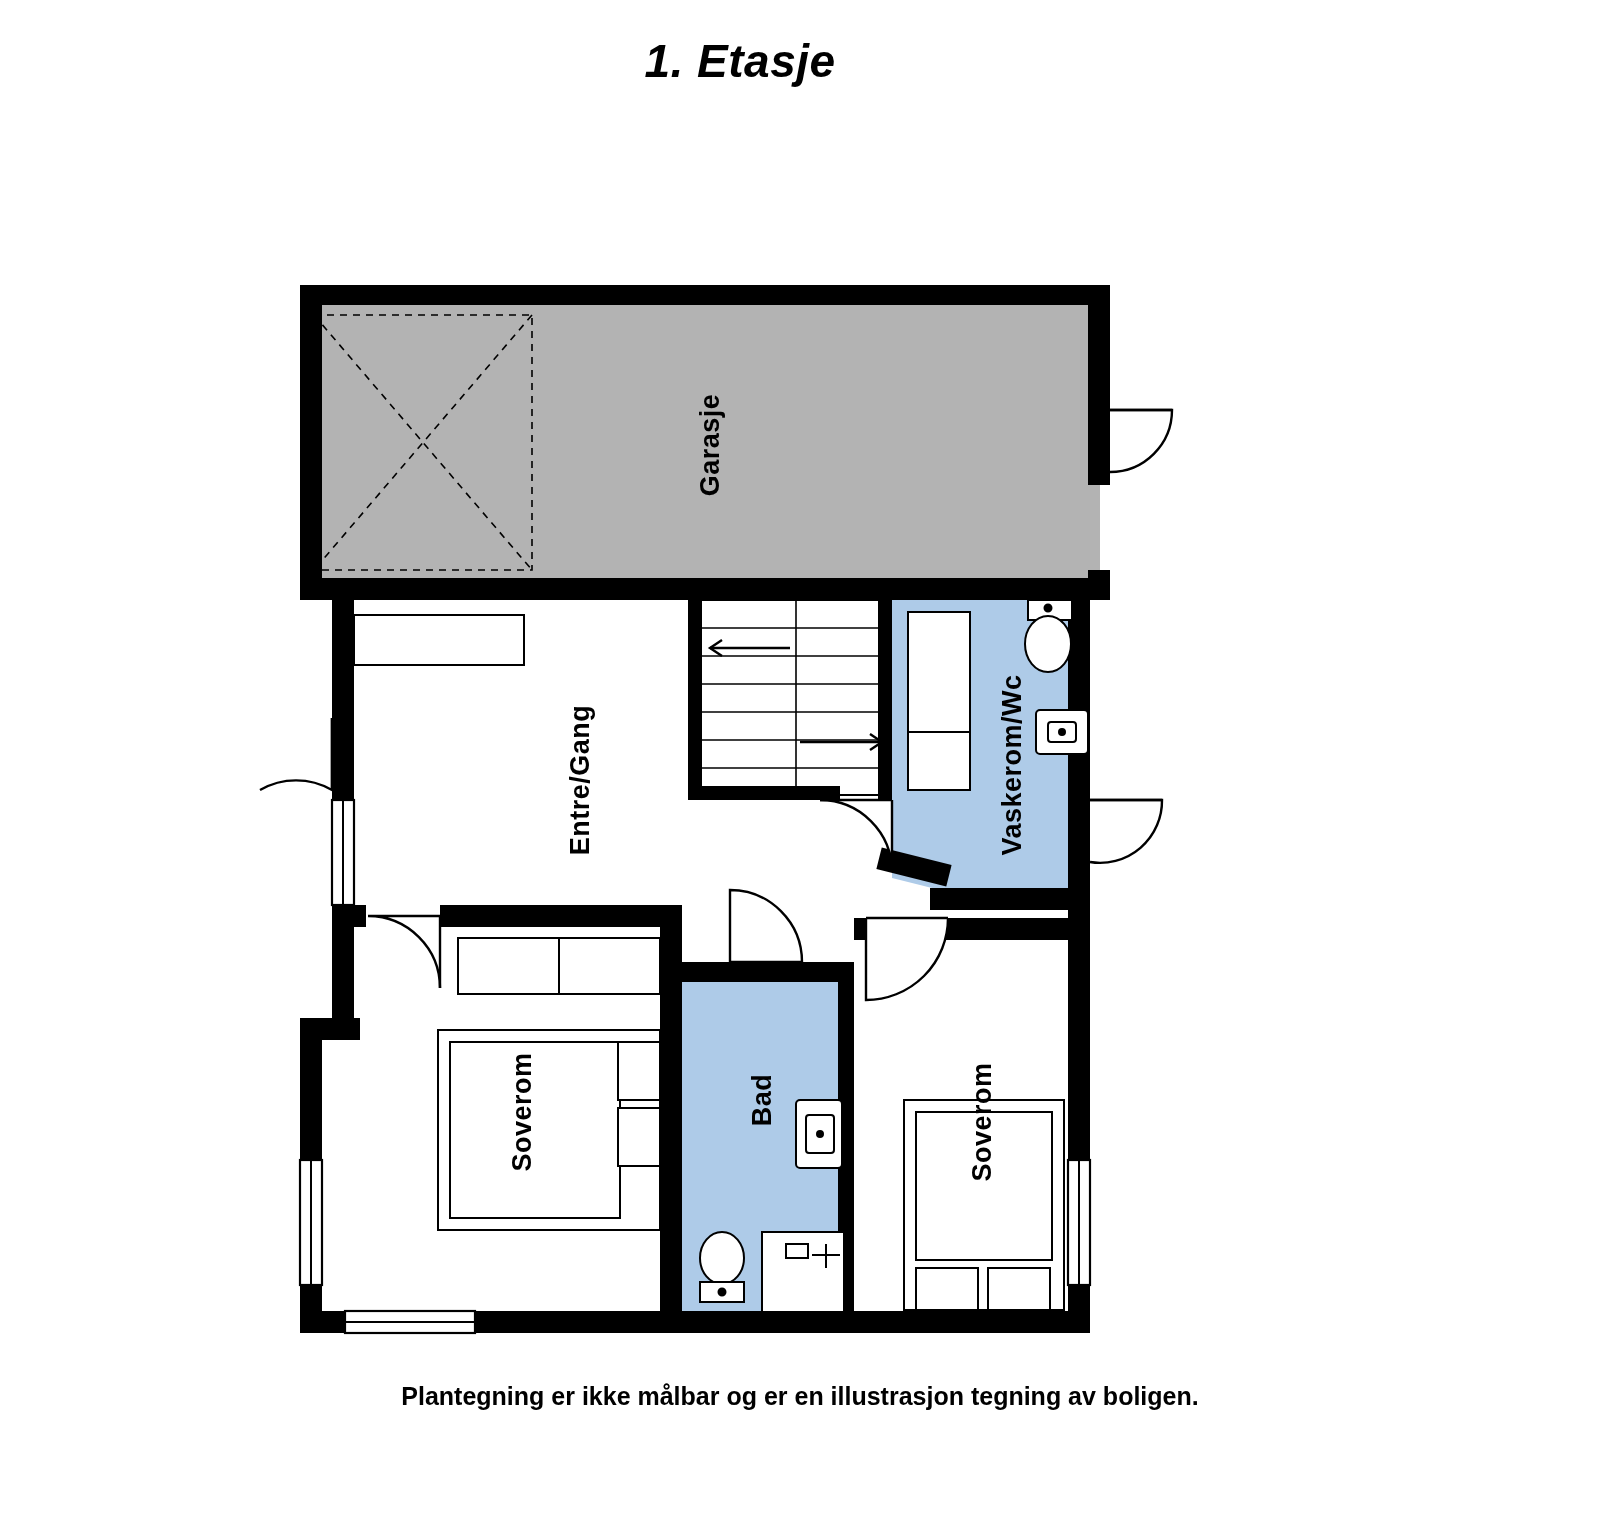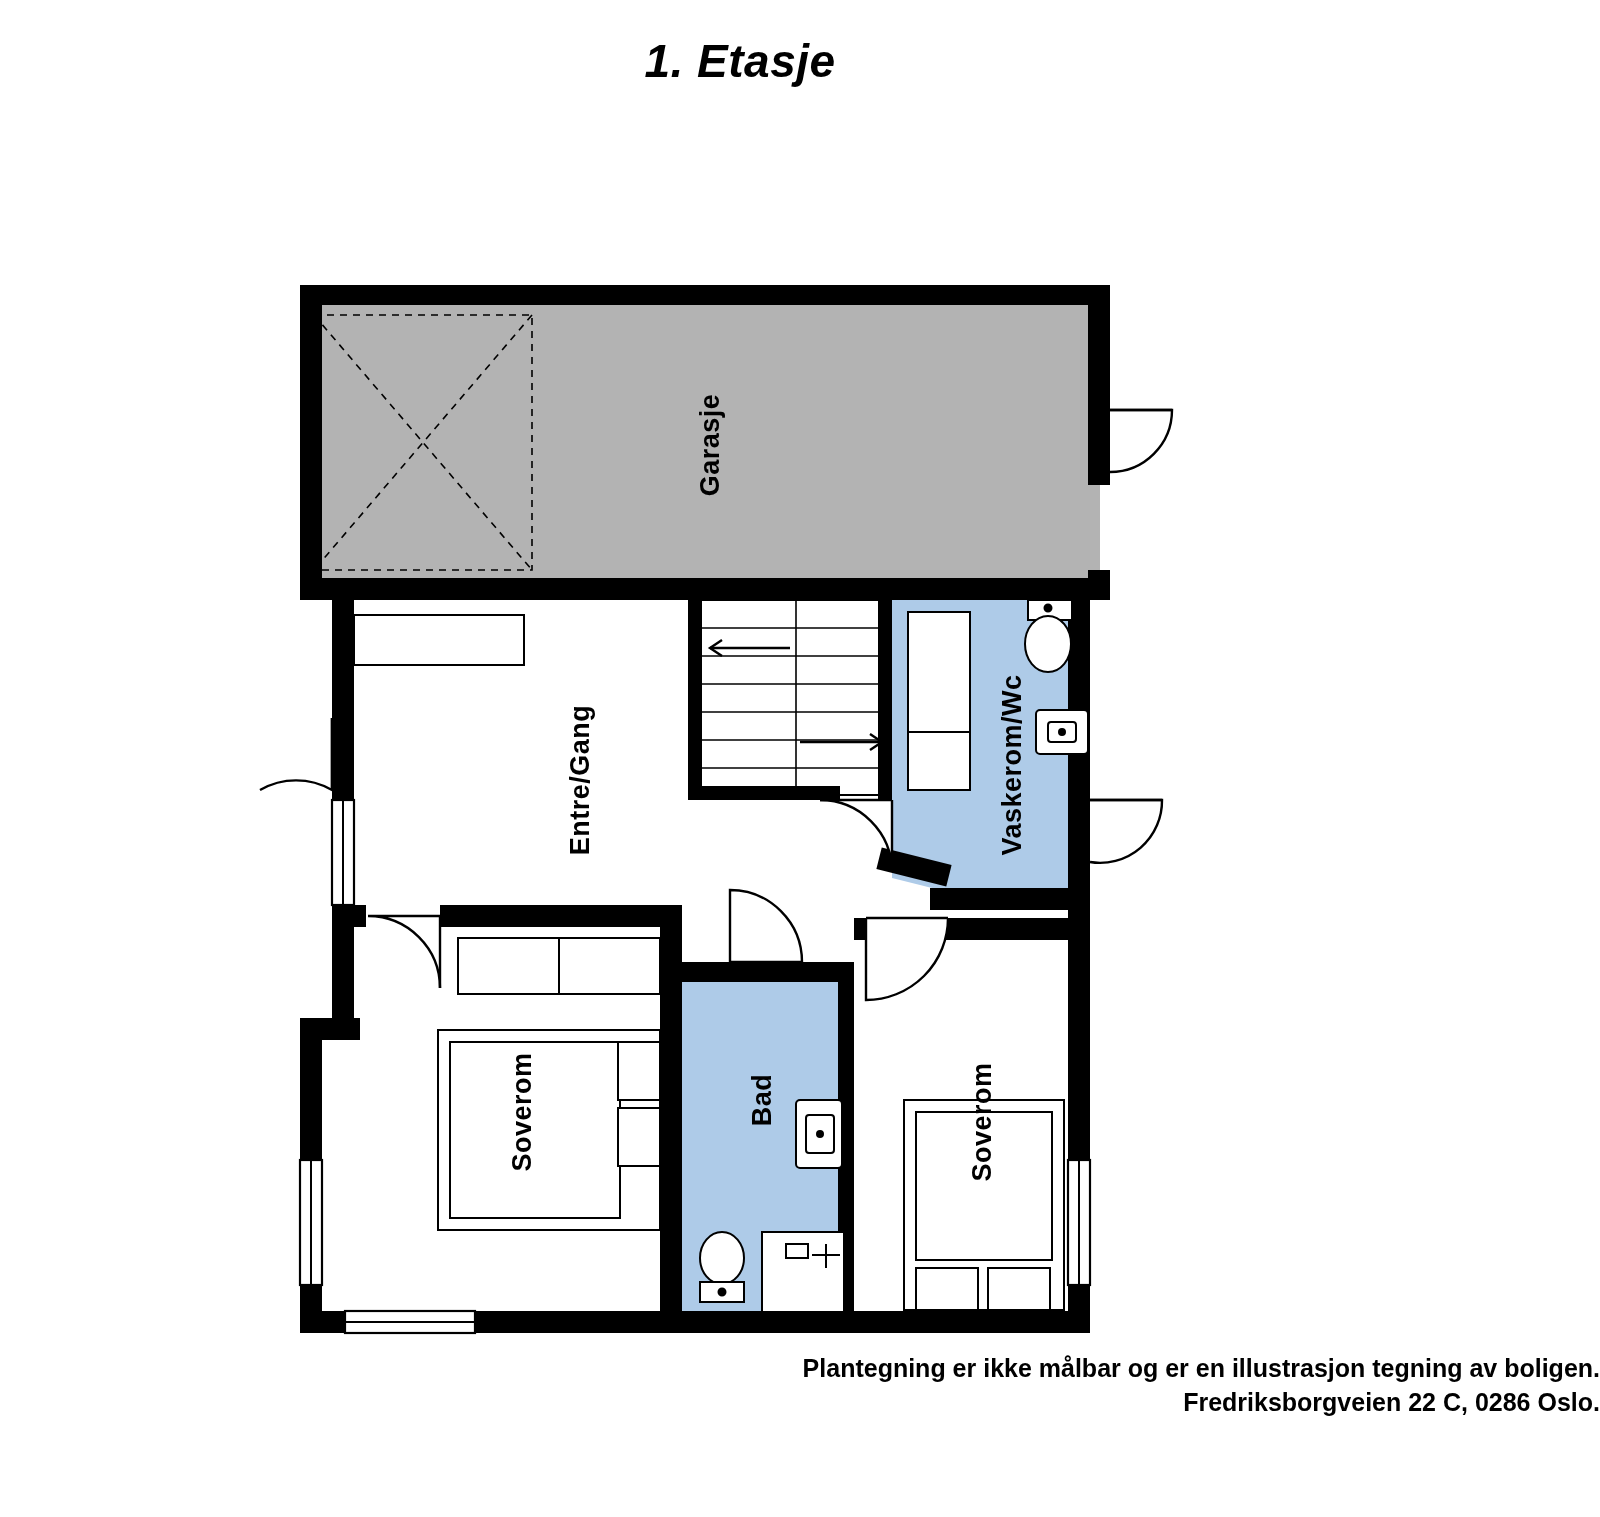--- a/index.html
+++ b/index.html
@@ -40,23 +40,23 @@
     letter-spacing: 0.5px;
     white-space: nowrap;
     transform-origin: center center;
   }
   .rot {
     transform: translate(-50%, -50%) rotate(-90deg);
   }
   #footer {
     position: absolute;
     left: 0;
-    top: 1352px;
+    top: 1380px;
     width: 1600px;
-    text-align: right;
+    text-align: center;
     font-size: 25px;
     font-weight: bold;
     line-height: 1.35;
   }
   #footer div { white-space: nowrap; }
 </style>
 </head>
 <body>
 
 <div id="title">1. Etasje</div>
@@ -256,14 +256,13 @@
 
 <div class="room-label rot" style="left:710px; top:445px;">Garasje</div>
 <div class="room-label rot" style="left:580px; top:780px;">Entre/Gang</div>
 <div class="room-label rot" style="left:1012px; top:765px;">Vaskerom/Wc</div>
 <div class="room-label rot" style="left:762px; top:1100px;">Bad</div>
 <div class="room-label rot" style="left:522px; top:1112px;">Soverom</div>
 <div class="room-label rot" style="left:982px; top:1122px;">Soverom</div>
 
 <div id="footer">
   <div>Plantegning er ikke målbar og er en illustrasjon tegning av boligen.</div>
-  <div>Fredriksborgveien 22 C, 0286 Oslo.</div>
 </div>
 
 </body></html>

